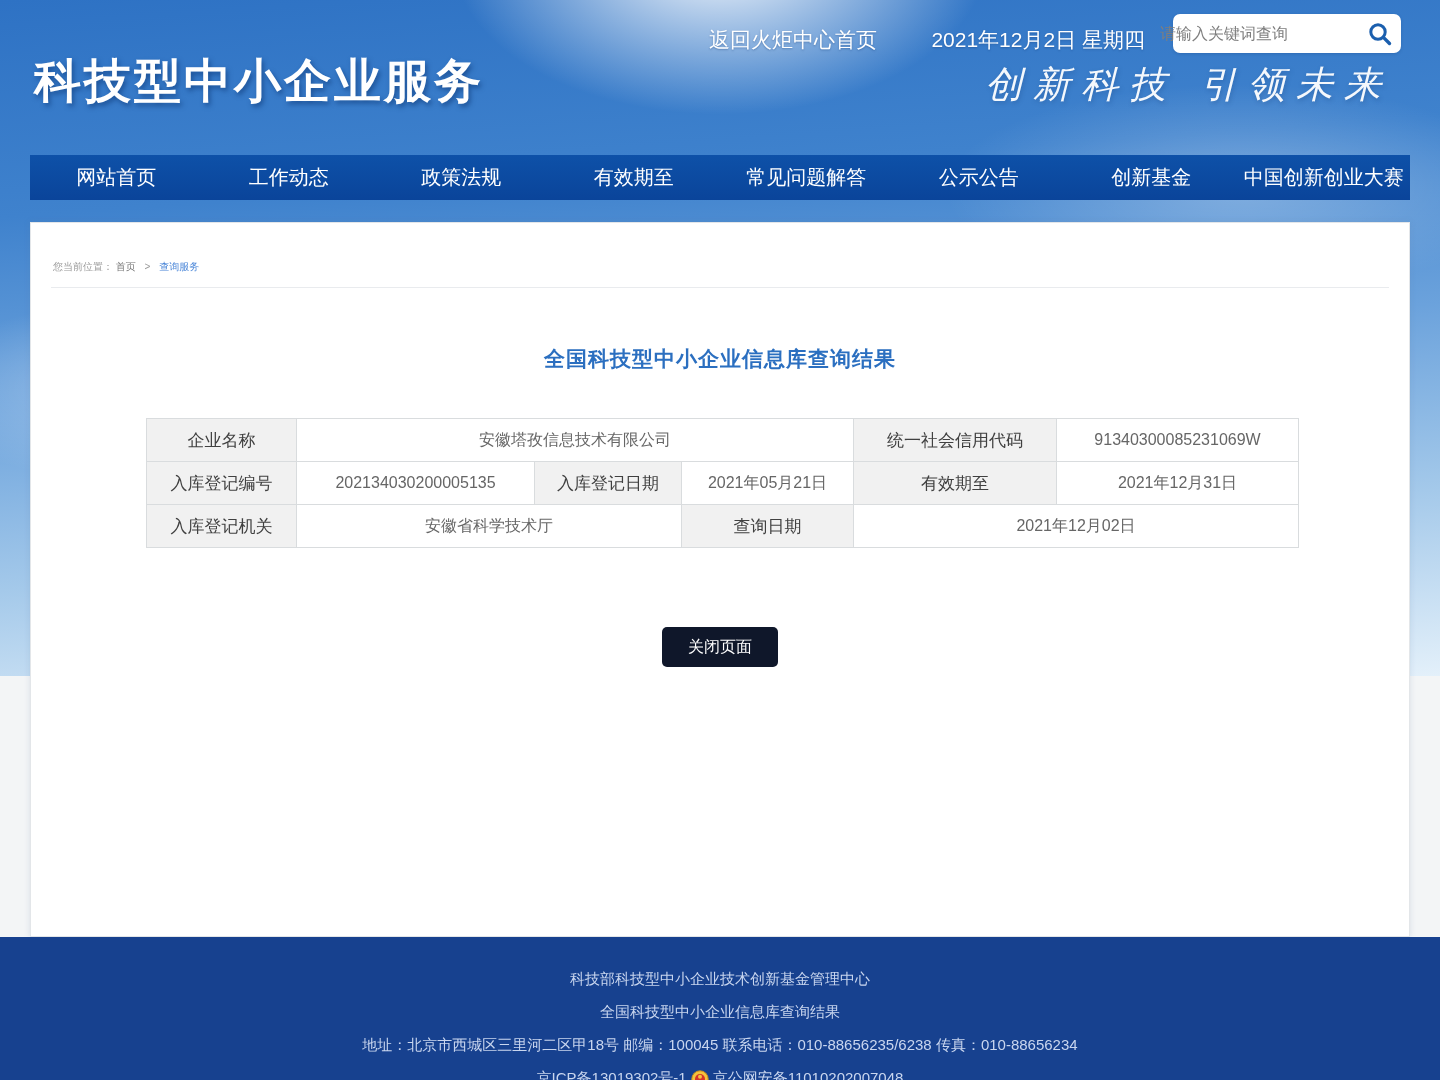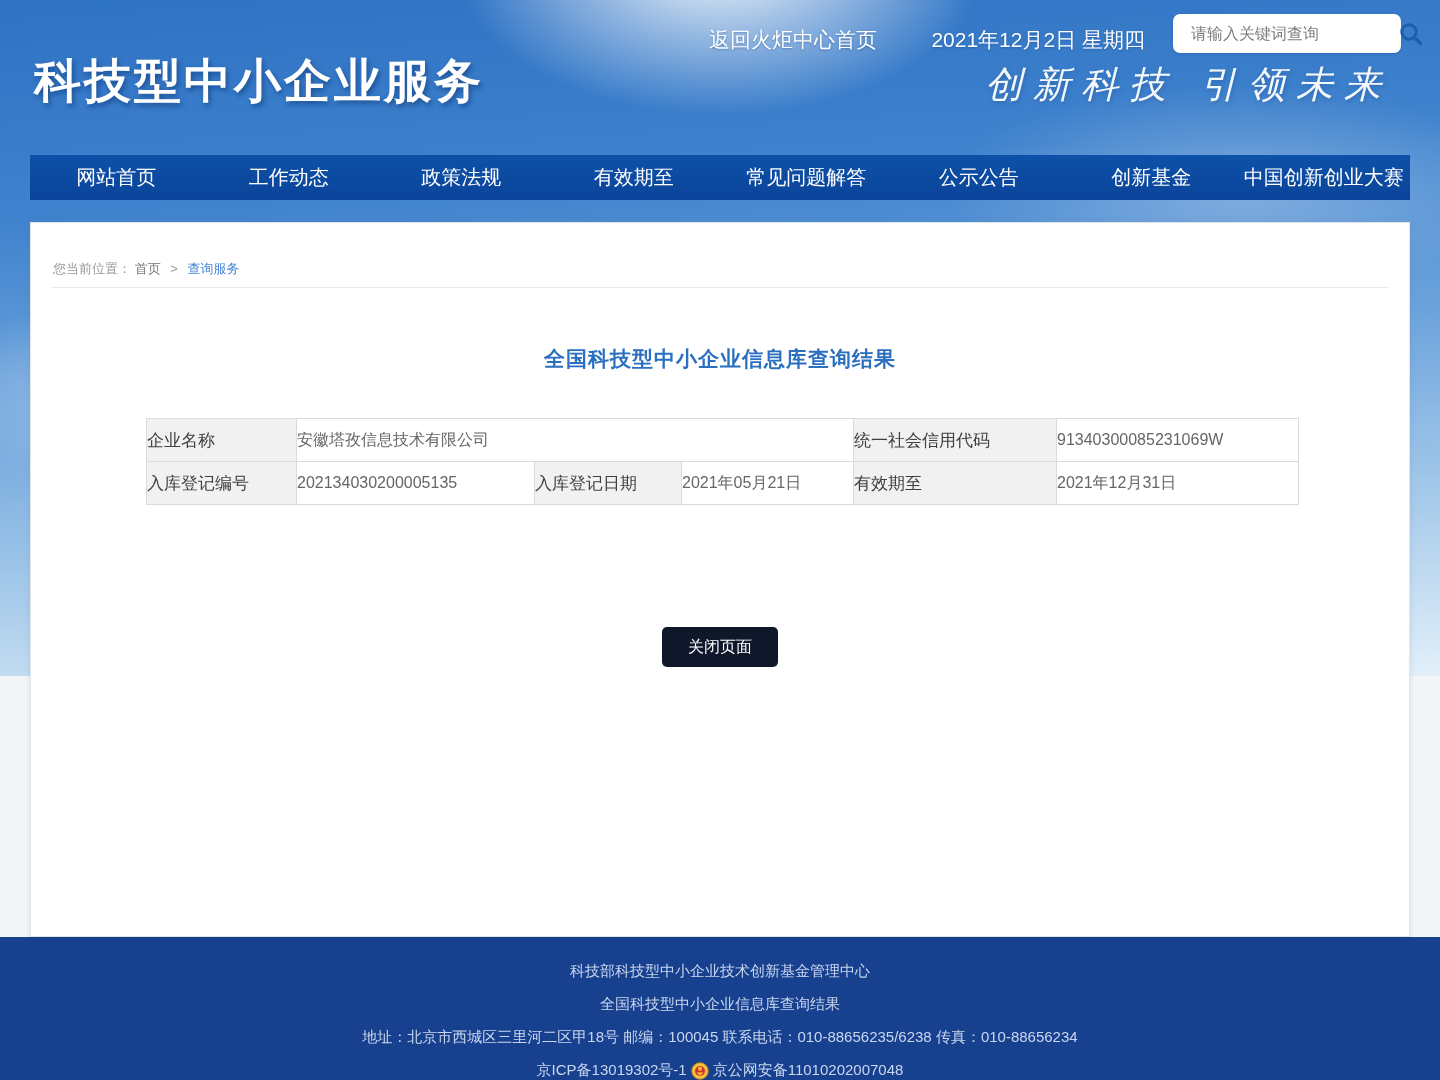--- a/index.html
+++ b/index.html
@@ -22,21 +22,21 @@
   .topbar { position:absolute; left:0; top:14px; width:1440px; height:40px; }
   .top-link, .top-date {
     position:absolute; top:12px; color:#fff; font-size:21px; text-decoration:none;
     text-shadow:0 1px 2px rgba(20,60,120,.4); white-space:nowrap;
   }
   .top-link { right:563px; cursor:pointer; }
   .top-date { right:295px; }
   .search-box {
     position:absolute; right:39px; top:0; width:228px; height:39px;
     background:#fff; border-radius:7px; box-shadow:0 1px 3px rgba(20,60,120,.25);
-    display:flex; align-items:center; padding:0 8px 0 18px;
+    display:flex; align-items:center; padding:0 8px 0 18px;justify-content:flex-end;
   }
   .search-box input {
     flex:1; border:none; outline:none; font-size:16px; color:#333; background:transparent;
     font-family:"Liberation Sans",sans-serif;
   }
   .search-box input::placeholder { color:#7e7e7e; }
   .search-icon { width:28px; height:28px; display:flex; align-items:center; justify-content:center; cursor:pointer; }
 
   
   .logo {
@@ -59,55 +59,55 @@
   .nav a {
     flex:1; display:flex; align-items:center; justify-content:center;
     color:#fff; font-size:20px; text-decoration:none; cursor:pointer; white-space:nowrap;
   }
 
   
   .panel {
     position:absolute; left:30px; top:222px; width:1380px; height:715px;
     background:#fff; border:1px solid #e3e6e9; box-shadow:0 0 6px rgba(90,120,160,.18);
   }
-  .breadcrumb { position:absolute; left:22px; top:37px; font-size:13px; color:#999; }
+  .breadcrumb { position:absolute; left:22px; top:37px; font-size:10px; color:#999; }
   .breadcrumb .bc-home { color:#777; text-decoration:none; cursor:pointer; }
   .breadcrumb .bc-sep { margin:0 6px; color:#999; }
   .breadcrumb .bc-cur { color:#4a86d8; text-decoration:none; cursor:pointer; }
   .bc-divider { position:absolute; left:20px; right:20px; top:64px; height:1px; background:#e9ebee; }
 
   .result-title {
     position:absolute; left:0; top:122px; width:100%; text-align:center;
     color:#2b6fc0; font-size:21px; font-weight:bold; letter-spacing:1px;
   }
 
   
   .result-table {
     position:absolute; left:115px; top:195px; width:1152px;
     border-collapse:collapse; table-layout:fixed;
   }
   .result-table td {
-    border:1px solid #d9dcde; height:43px; vertical-align:middle;
+    border:1px solid #d9dcde; height:43px; text-align:center; vertical-align:middle;
     font-size:16px; color:#666; overflow:hidden; white-space:nowrap;
   }
   .result-table td.lbl { background:#f1f1f1; color:#404040; font-size:17px; }
 
   
   .close-btn {
     position:absolute; left:50%; top:404px; transform:translateX(-50%);
     width:116px; height:40px; background:#0f172a; border:none; border-radius:5px;
     color:#fff; font-size:16px; cursor:pointer; font-family:"Liberation Sans",sans-serif;
   }
 
   
   .footer {
     position:absolute; left:0; top:937px; width:1440px; height:143px;
     background:#17418f;
     display:flex; flex-direction:column; align-items:center; justify-content:flex-start;
-    padding-top:25px; color:#c9d6ef; font-size:15px;
+    padding-top:33px; color:#c9d6ef; font-size:15px;
   }
   .footer .f-line { margin-bottom:14px; white-space:nowrap; }
   .f-beian { display:flex; align-items:center; gap:4px; }
   .badge-icon { width:18px; height:18px; display:inline-flex; }
 </style>
 </head>
 <body>
 
 <div class="page">
 
@@ -169,20 +169,26 @@
         <td>91340300085231069W</td>
       </tr>
       <tr>
         <td class="lbl">入库登记编号</td>
         <td>202134030200005135</td>
         <td class="lbl">入库登记日期</td>
         <td>2021年05月21日</td>
         <td class="lbl">有效期至</td>
         <td>2021年12月31日</td>
       </tr>
+      <tr>
+        <td class="lbl">入库登记机关</td>
+        <td colspan="2">安徽省科学技术厅</td>
+        <td class="lbl">查询日期</td>
+        <td colspan="2">2021年12月02日</td>
+      </tr>
     </tbody>
       </table>
 
     <button class="close-btn">关闭页面</button>
 
   </main>
 
   <footer class="footer">
     <div class="f-line">科技部科技型中小企业技术创新基金管理中心</div>
     <div class="f-line">全国科技型中小企业信息库查询结果</div>

